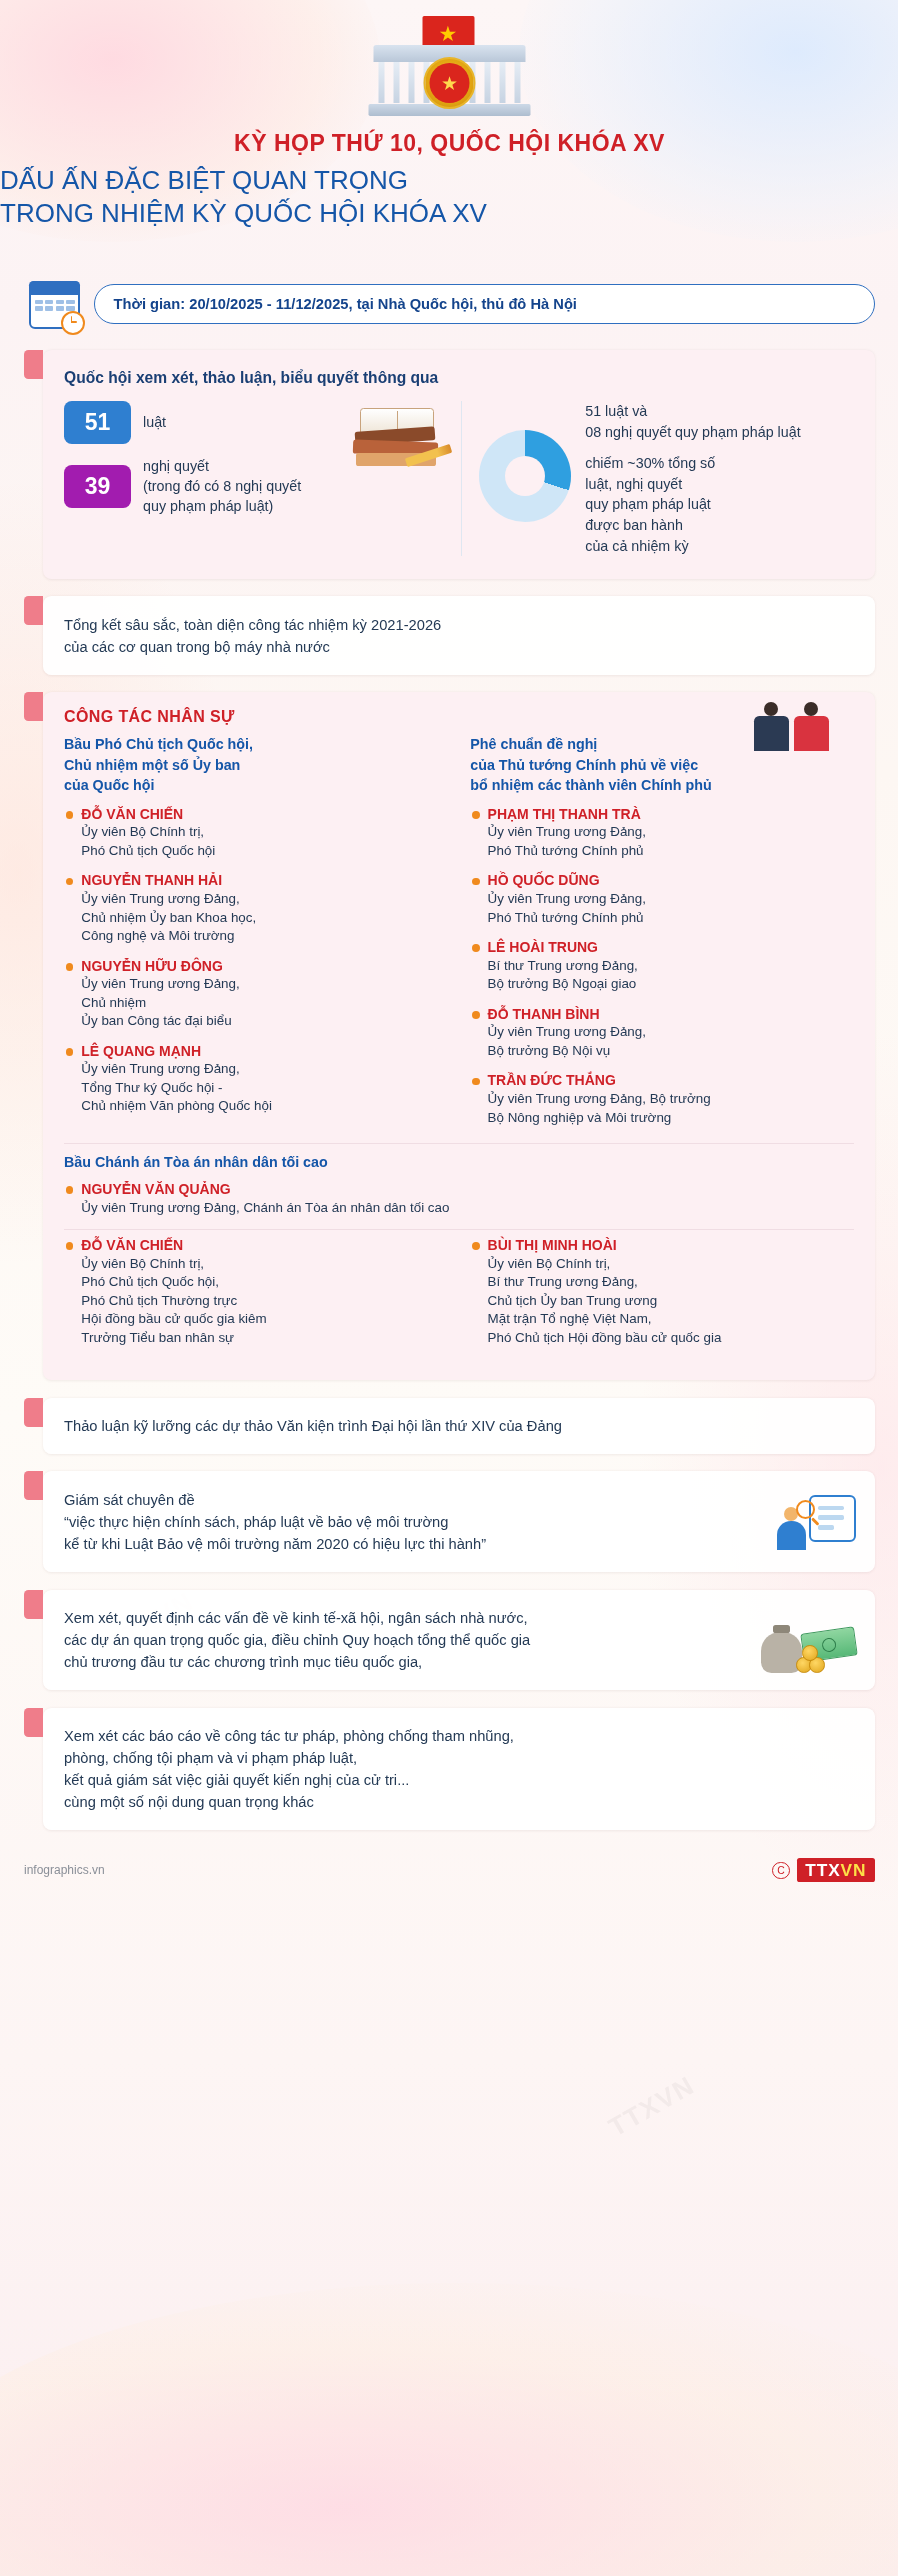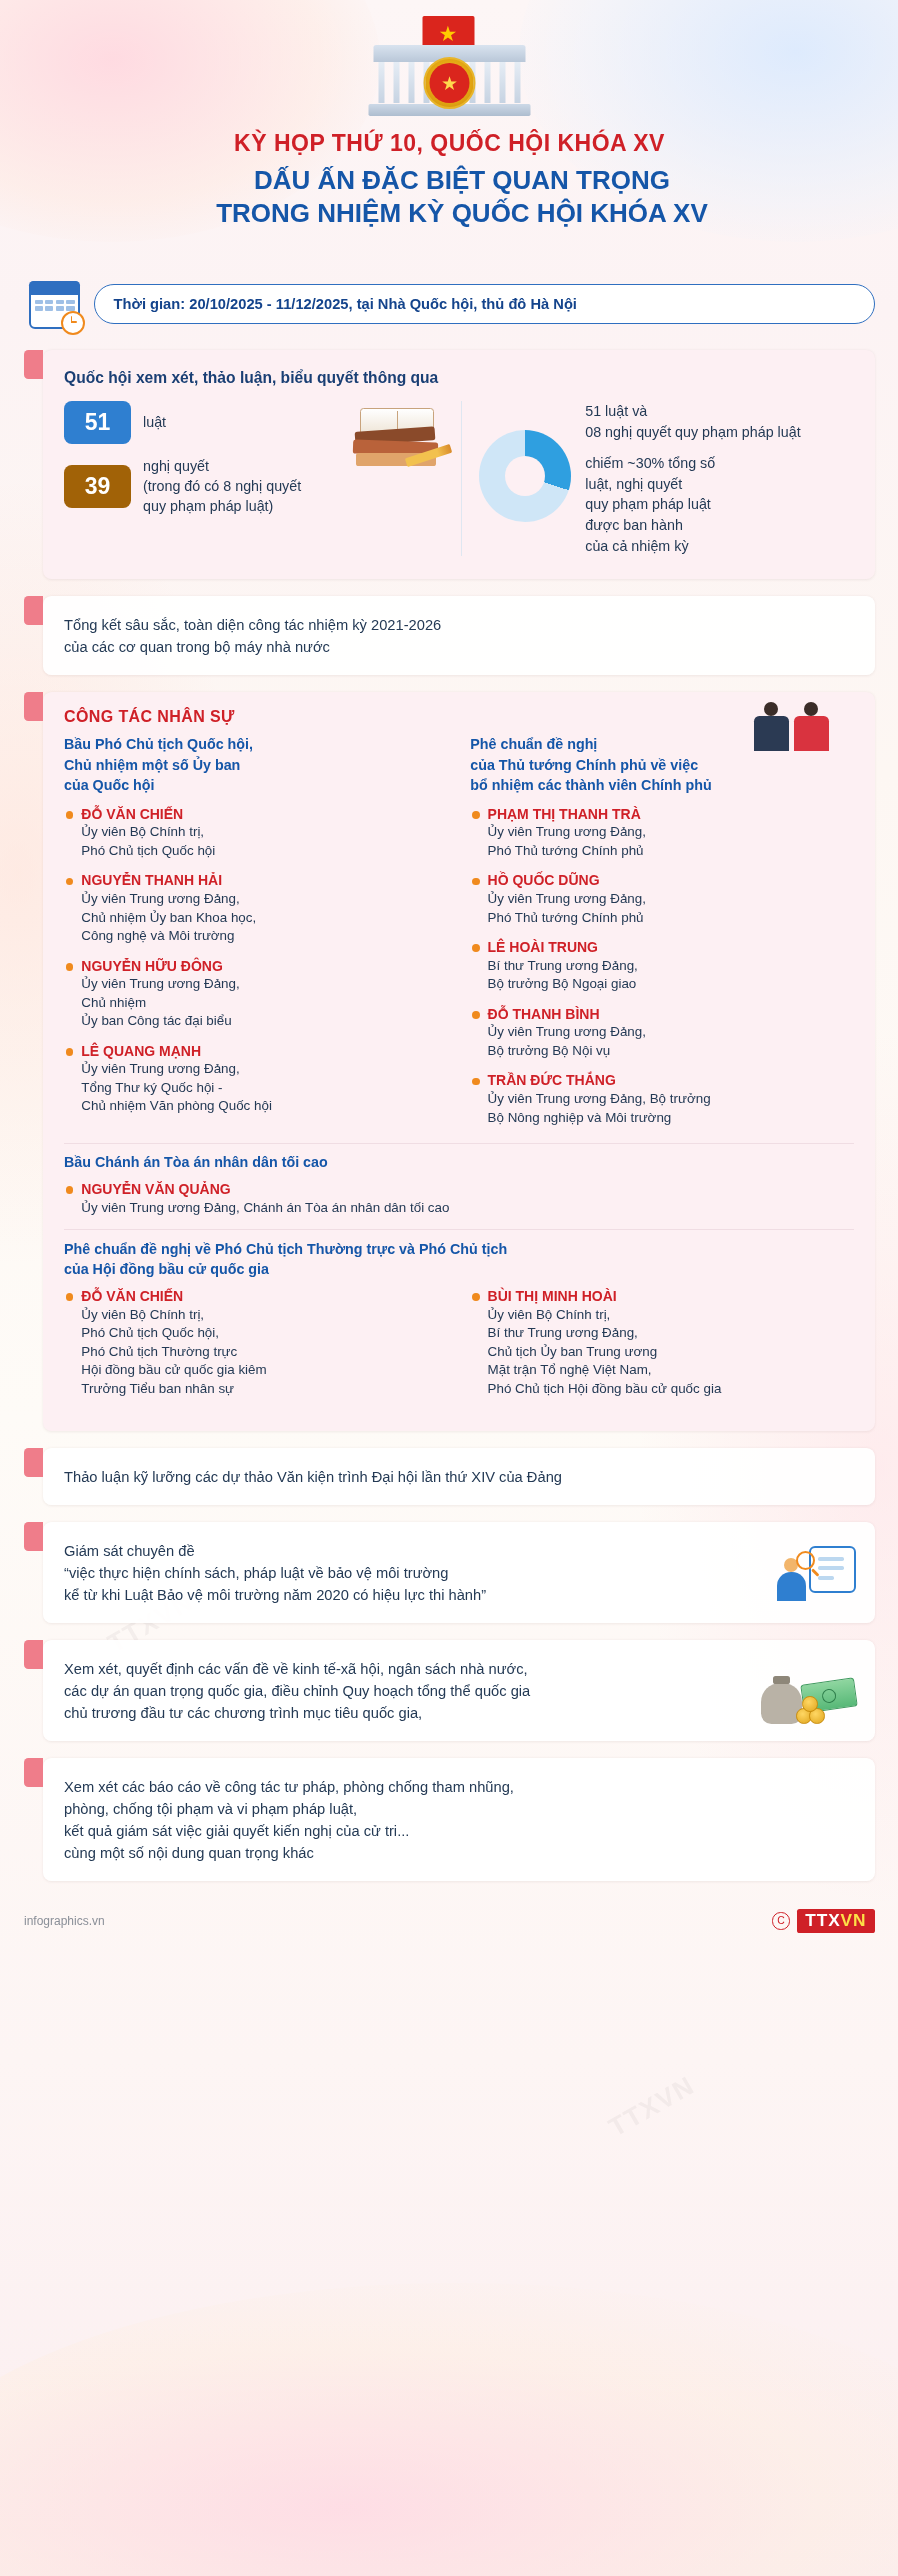--- a/index.html
+++ b/index.html
@@ -109,26 +109,24 @@
   .title-1 {
     position: absolute; top: 130px; width: 100%;
     text-align: center;
     color: #cf2027;
     font-size: 23px;
     font-weight: bold;
     letter-spacing: 0.5px;
   }
   .title-2 {
     position: absolute; top: 164px; width: 100%;
-    text-align: center;
     color: #1556a8;
     font-size: 26px;
-    font-weight: bold;
+    font-weight: normal;
     line-height: 1.28;
-    padding-left: 25px;
   }
 
   .content { position: relative; padding: 0 24px; }
   .spacer-head { height: 78px; }
 
   
   .timebar {
     position: relative;
     display: flex; align-items: center;
     gap: 12px;
@@ -206,21 +204,21 @@
   }
   .stats-row { display: flex; gap: 4px; align-items: stretch; }
   .stats-left { width: 50%; position: relative; }
   .pillrow { display: flex; align-items: center; gap: 12px; margin-bottom: 12px; }
   .pill {
     width: 67px; height: 43px; border-radius: 7.8px;
     background: #2f7fd0;
     color: #ffffff; font-size: 23px; font-weight: bold;
     display: flex; align-items: center; justify-content: center;
   }
-  .pill.alt { background: #a16207; }
+  .pill.alt { background: #a21caf; }
   .pill-label { color: #243a55; font-size: 14.3px; line-height: 1.4; }
   .books {
     position: absolute; right: 5.2px; top: 1.7px;
     width: 104px; height: 74px;
   }
   .book {
     position: absolute; border-radius: 2.6px;
   }
   .book.b1 { left: 7px; top: 26px; width: 80px; height: 14px; background: #8a4a2a; transform: rotate(-4deg); }
   .book.b2 { left: 5.2px; top: 38px; width: 85px; height: 14px; background: #b9623a; transform: rotate(2deg); }
@@ -627,24 +625,20 @@
         <div class="person">
           <span class="dot"></span>
           <div class="name">NGUYỄN VĂN QUẢNG</div>
           <div class="role">Ủy viên Trung ương Đảng, Chánh án Tòa án nhân dân tối cao</div>
         </div>
       </div>
 
       <div class="divider-soft"></div>
 
       <div class="sub-block">
-        <div class="sub-head">
-          <div>Phê chuẩn đề nghị về Phó Chủ tịch Thường trực và Phó Chủ tịch</div>
-          <div>của Hội đồng bầu cử quốc gia</div>
-        </div>
         <div class="cols2">
           <div class="col">
             <div class="person">
               <span class="dot"></span>
               <div class="name">ĐỖ VĂN CHIẾN</div>
               <div class="role">
                 <div>Ủy viên Bộ Chính trị,</div>
                 <div>Phó Chủ tịch Quốc hội,</div>
                 <div>Phó Chủ tịch Thường trực</div>
                 <div>Hội đồng bầu cử quốc gia kiêm</div>

